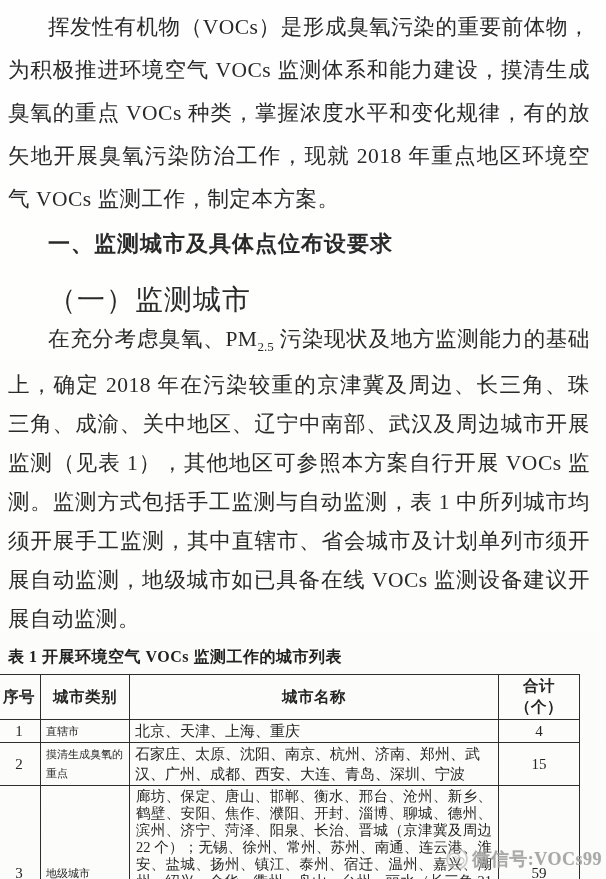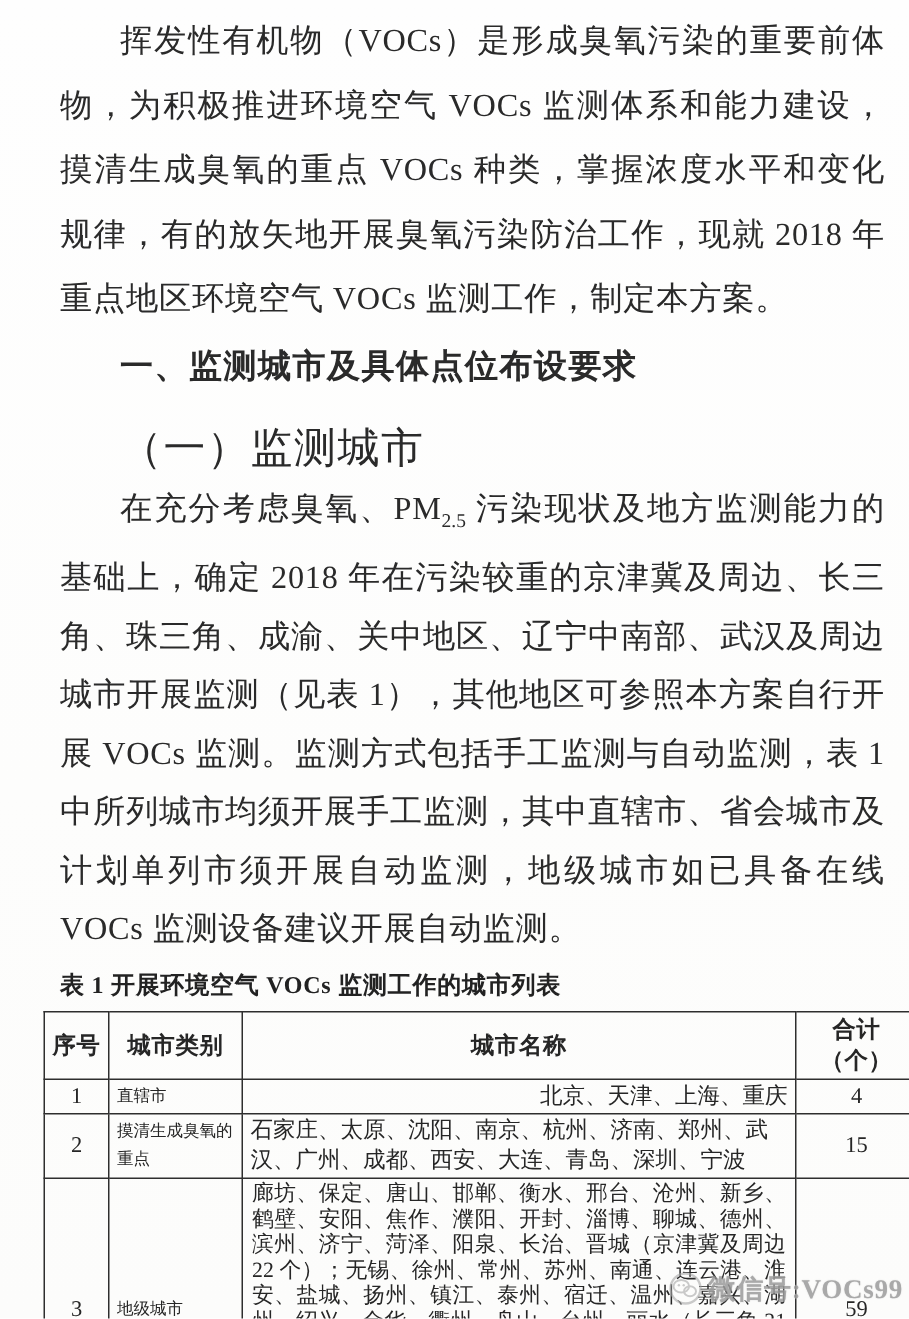--- a/index.html
+++ b/index.html
@@ -7,21 +7,21 @@
     width:606px;height:879px;
     background:#ffffff;
     font-family:"Liberation Serif","DejaVu Serif",serif;
     color:#2a2a2a;
     overflow:hidden;
     position:relative;
   }
   .page{
     position:relative;
     width:606px;height:879px;
-    padding:6px 16px 0 40px;
+    padding:6px 16px 0 8px;
     box-sizing:border-box;
     background:linear-gradient(180deg,#fefefe 0%,#fdfdfc 60%,#fcfcfb 100%);
   }
   
   .para{
     margin:0;
     font-size:21.5px;
     line-height:43px;
     text-align:justify;
     letter-spacing:0.5px;
@@ -75,21 +75,21 @@
   table.cities th{
     font-weight:700;
     text-align:center;
     height:28px;
     font-size:15.5px;
     letter-spacing:0.5px;
   }
   td.c-no{text-align:center;font-size:15px;}
   td.c-cat{text-align:left;font-size:11px;line-height:19px;}
   td.c-cities{text-align:left;line-height:20px;}
-  td.c-cities.center{text-align:right;}
+  td.c-cities.center{text-align:left;}
   td.c-total{text-align:center;font-size:15px;}
   tr.row-3 td.c-cities{
     font-size:14.5px;
     line-height:17px;
     text-align:justify;
     padding:2px 6px;
   }
   tr.row-1 td{height:21px;}
   tr.row-2 td.c-cities{line-height:20px;}
   

